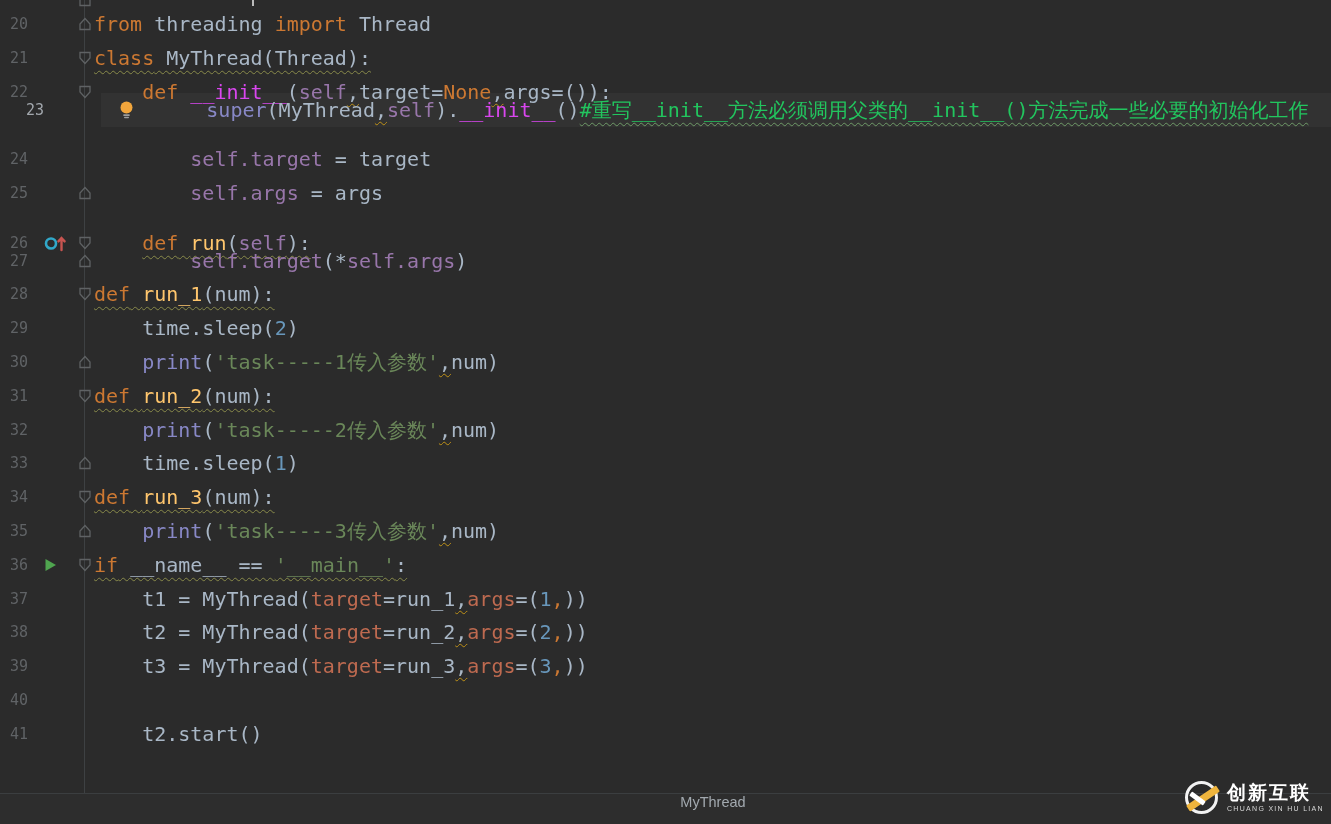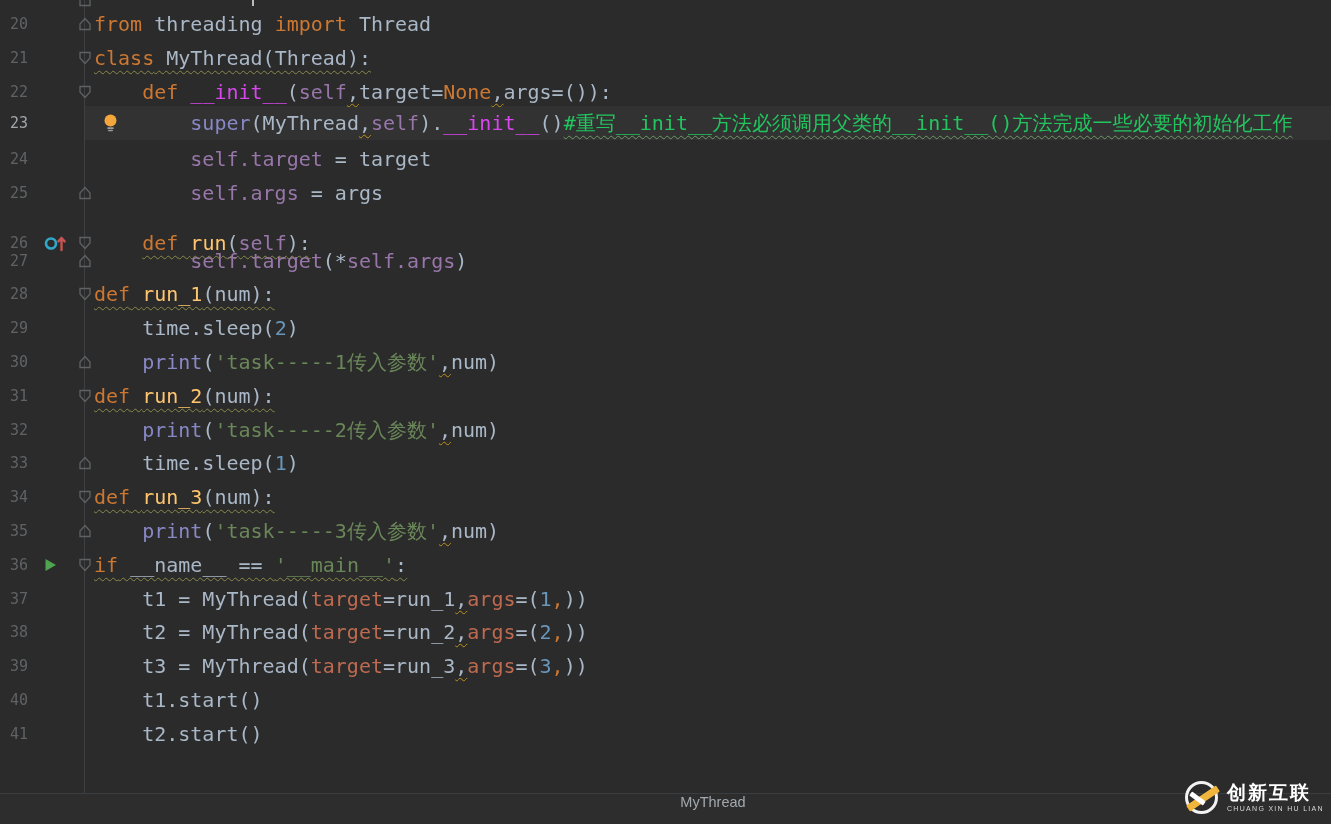--- a/index.html
+++ b/index.html
@@ -79,21 +79,21 @@
         </div>
         <div class="row" style="top: 74.6px;">
           <span class="lnum">22</span>
           <span class="slot slot-f">
             <svg width="14" height="14" viewBox="0 0 14 14">
               <path d="M2 1.5 H12 V7 L7 12.5 L2 7 Z" fill="none" stroke="#5f6264" stroke-width="1.3"></path>
             </svg>
           </span>
           <span class="code"><span class="c-plain">    </span><span class="c-kw">def</span><span class="c-plain"> </span><span class="c-magic">__init__</span><span class="c-plain">(</span><span class="c-self">self</span><span class="c-plain u-comma">,</span><span class="c-plain">target=</span><span class="c-kw">None</span><span class="c-plain u-comma">,</span><span class="c-plain">args=()):</span></span>
         </div>
-        <div class="row caret-row" style="top: 106px;">
+        <div class="row caret-row" style="top: 93px; margin-left: 16px;">
           <div class="hl"></div>
           <span class="lnum">23</span>
           <span class="slot slot-b">
             <svg width="15" height="19" viewBox="0 0 15 19">
               <circle cx="7.5" cy="7" r="6" fill="#f2a63c"></circle>
               <rect x="4.2" y="13.8" width="6.6" height="1.7" rx="0.8" fill="#9c9c9c"></rect>
               <rect x="5" y="16.3" width="5" height="1.5" rx="0.7" fill="#9c9c9c"></rect>
             </svg>
           </span>
           <span class="code"><span class="c-plain">        </span><span class="c-builtin">super</span><span class="c-plain">(MyThread</span><span class="c-plain u-comma">,</span><span class="c-self">self</span><span class="c-plain">).</span><span class="c-magic">__init__</span><span class="c-plain">()</span><span class="c-comment u-typo">#重写__init__方法必须调用父类的__init__()方法完成一些必要的初始化工作</span></span>
@@ -218,21 +218,20 @@
         <div class="row" style="top: 615.4px;">
           <span class="lnum">38</span>
           <span class="code"><span class="c-plain">    t2 = MyThread(</span><span class="c-kwarg">target</span><span class="c-plain">=run_2</span><span class="c-plain u-comma">,</span><span class="c-kwarg">args</span><span class="c-plain">=(</span><span class="c-num">2</span><span class="c-kw">,</span><span class="c-plain">))</span></span>
         </div>
         <div class="row" style="top: 649.2px;">
           <span class="lnum">39</span>
           <span class="code"><span class="c-plain">    t3 = MyThread(</span><span class="c-kwarg">target</span><span class="c-plain">=run_3</span><span class="c-plain u-comma">,</span><span class="c-kwarg">args</span><span class="c-plain">=(</span><span class="c-num">3</span><span class="c-kw">,</span><span class="c-plain">))</span></span>
         </div>
         <div class="row" style="top: 683px;">
           <span class="lnum">40</span>
-          <span class="code"><span class="c-plain">    t1.start()</span></span>
         </div>
         <div class="row" style="top: 716.8px;">
           <span class="lnum">41</span>
           <span class="code"><span class="c-plain">    t2.start()</span></span>
         </div>
         <div class="row" style="top: 786px; text-decoration: underline;">
           <span class="lnum">42</span>
           <span class="slot slot-f">
             <svg width="14" height="14" viewBox="0 0 14 14">
               <path d="M2 12.5 H12 V7 L7 1.5 L2 7 Z" fill="none" stroke="#5f6264" stroke-width="1.3"></path>

